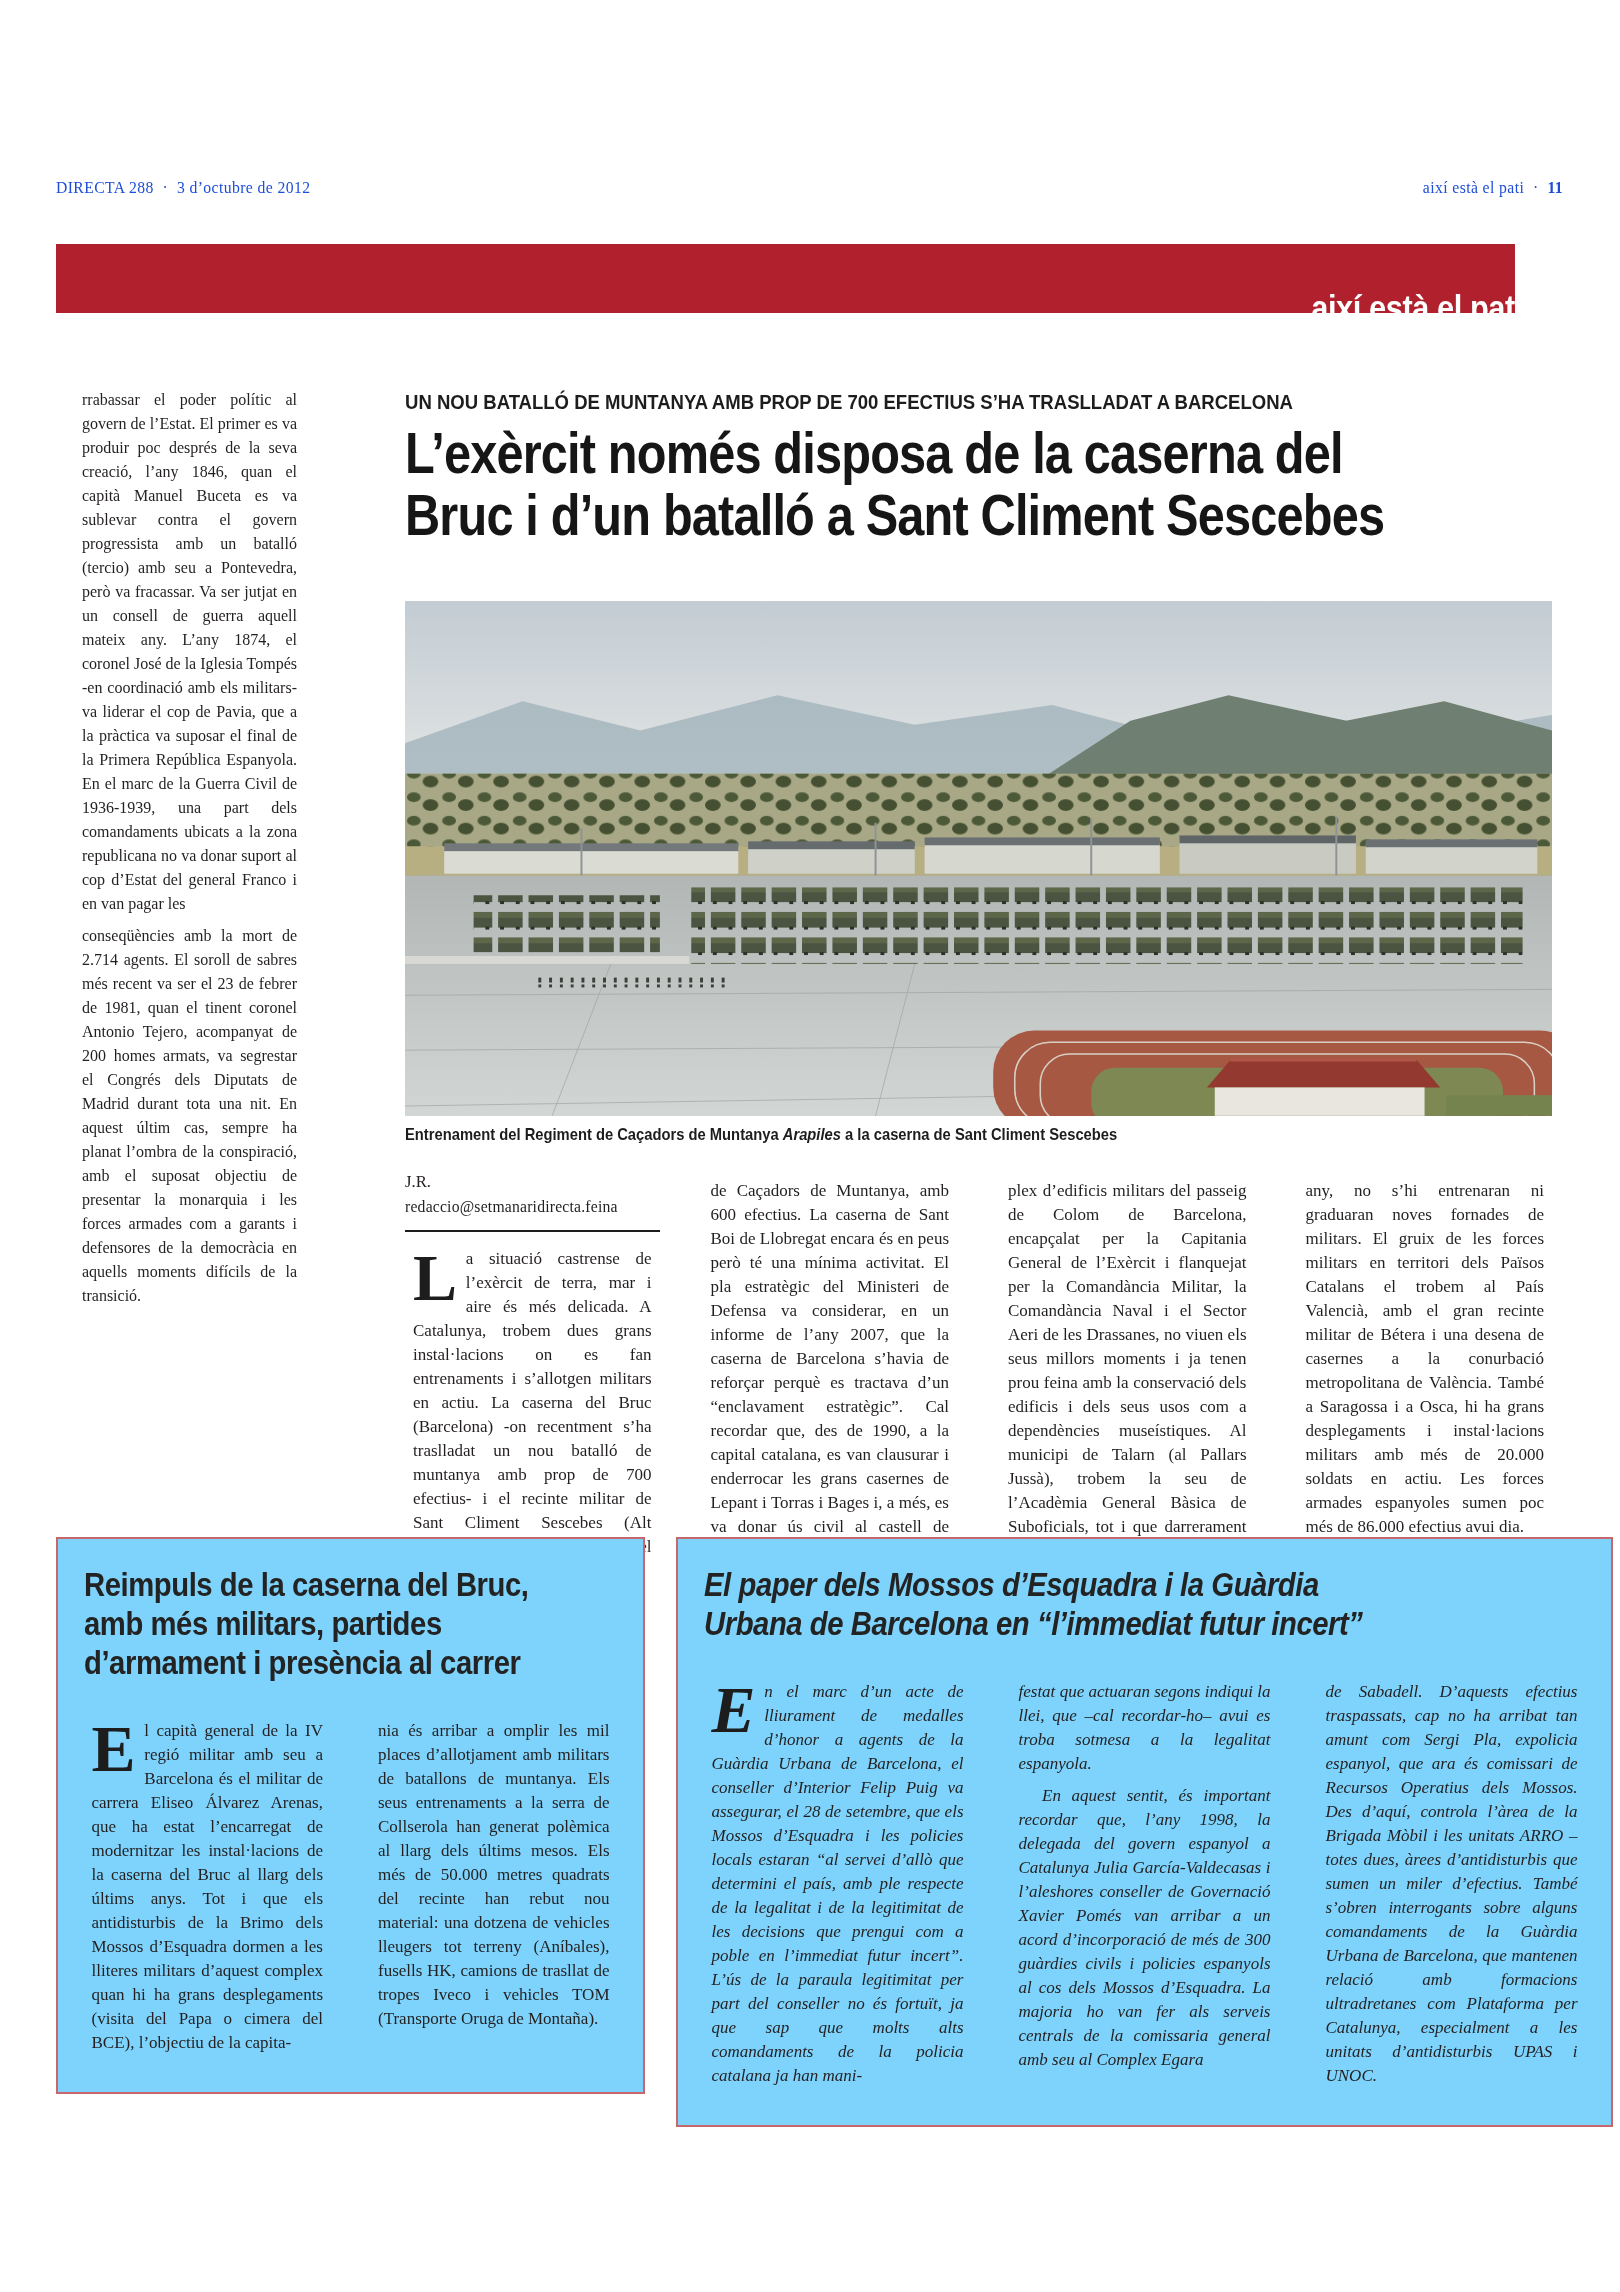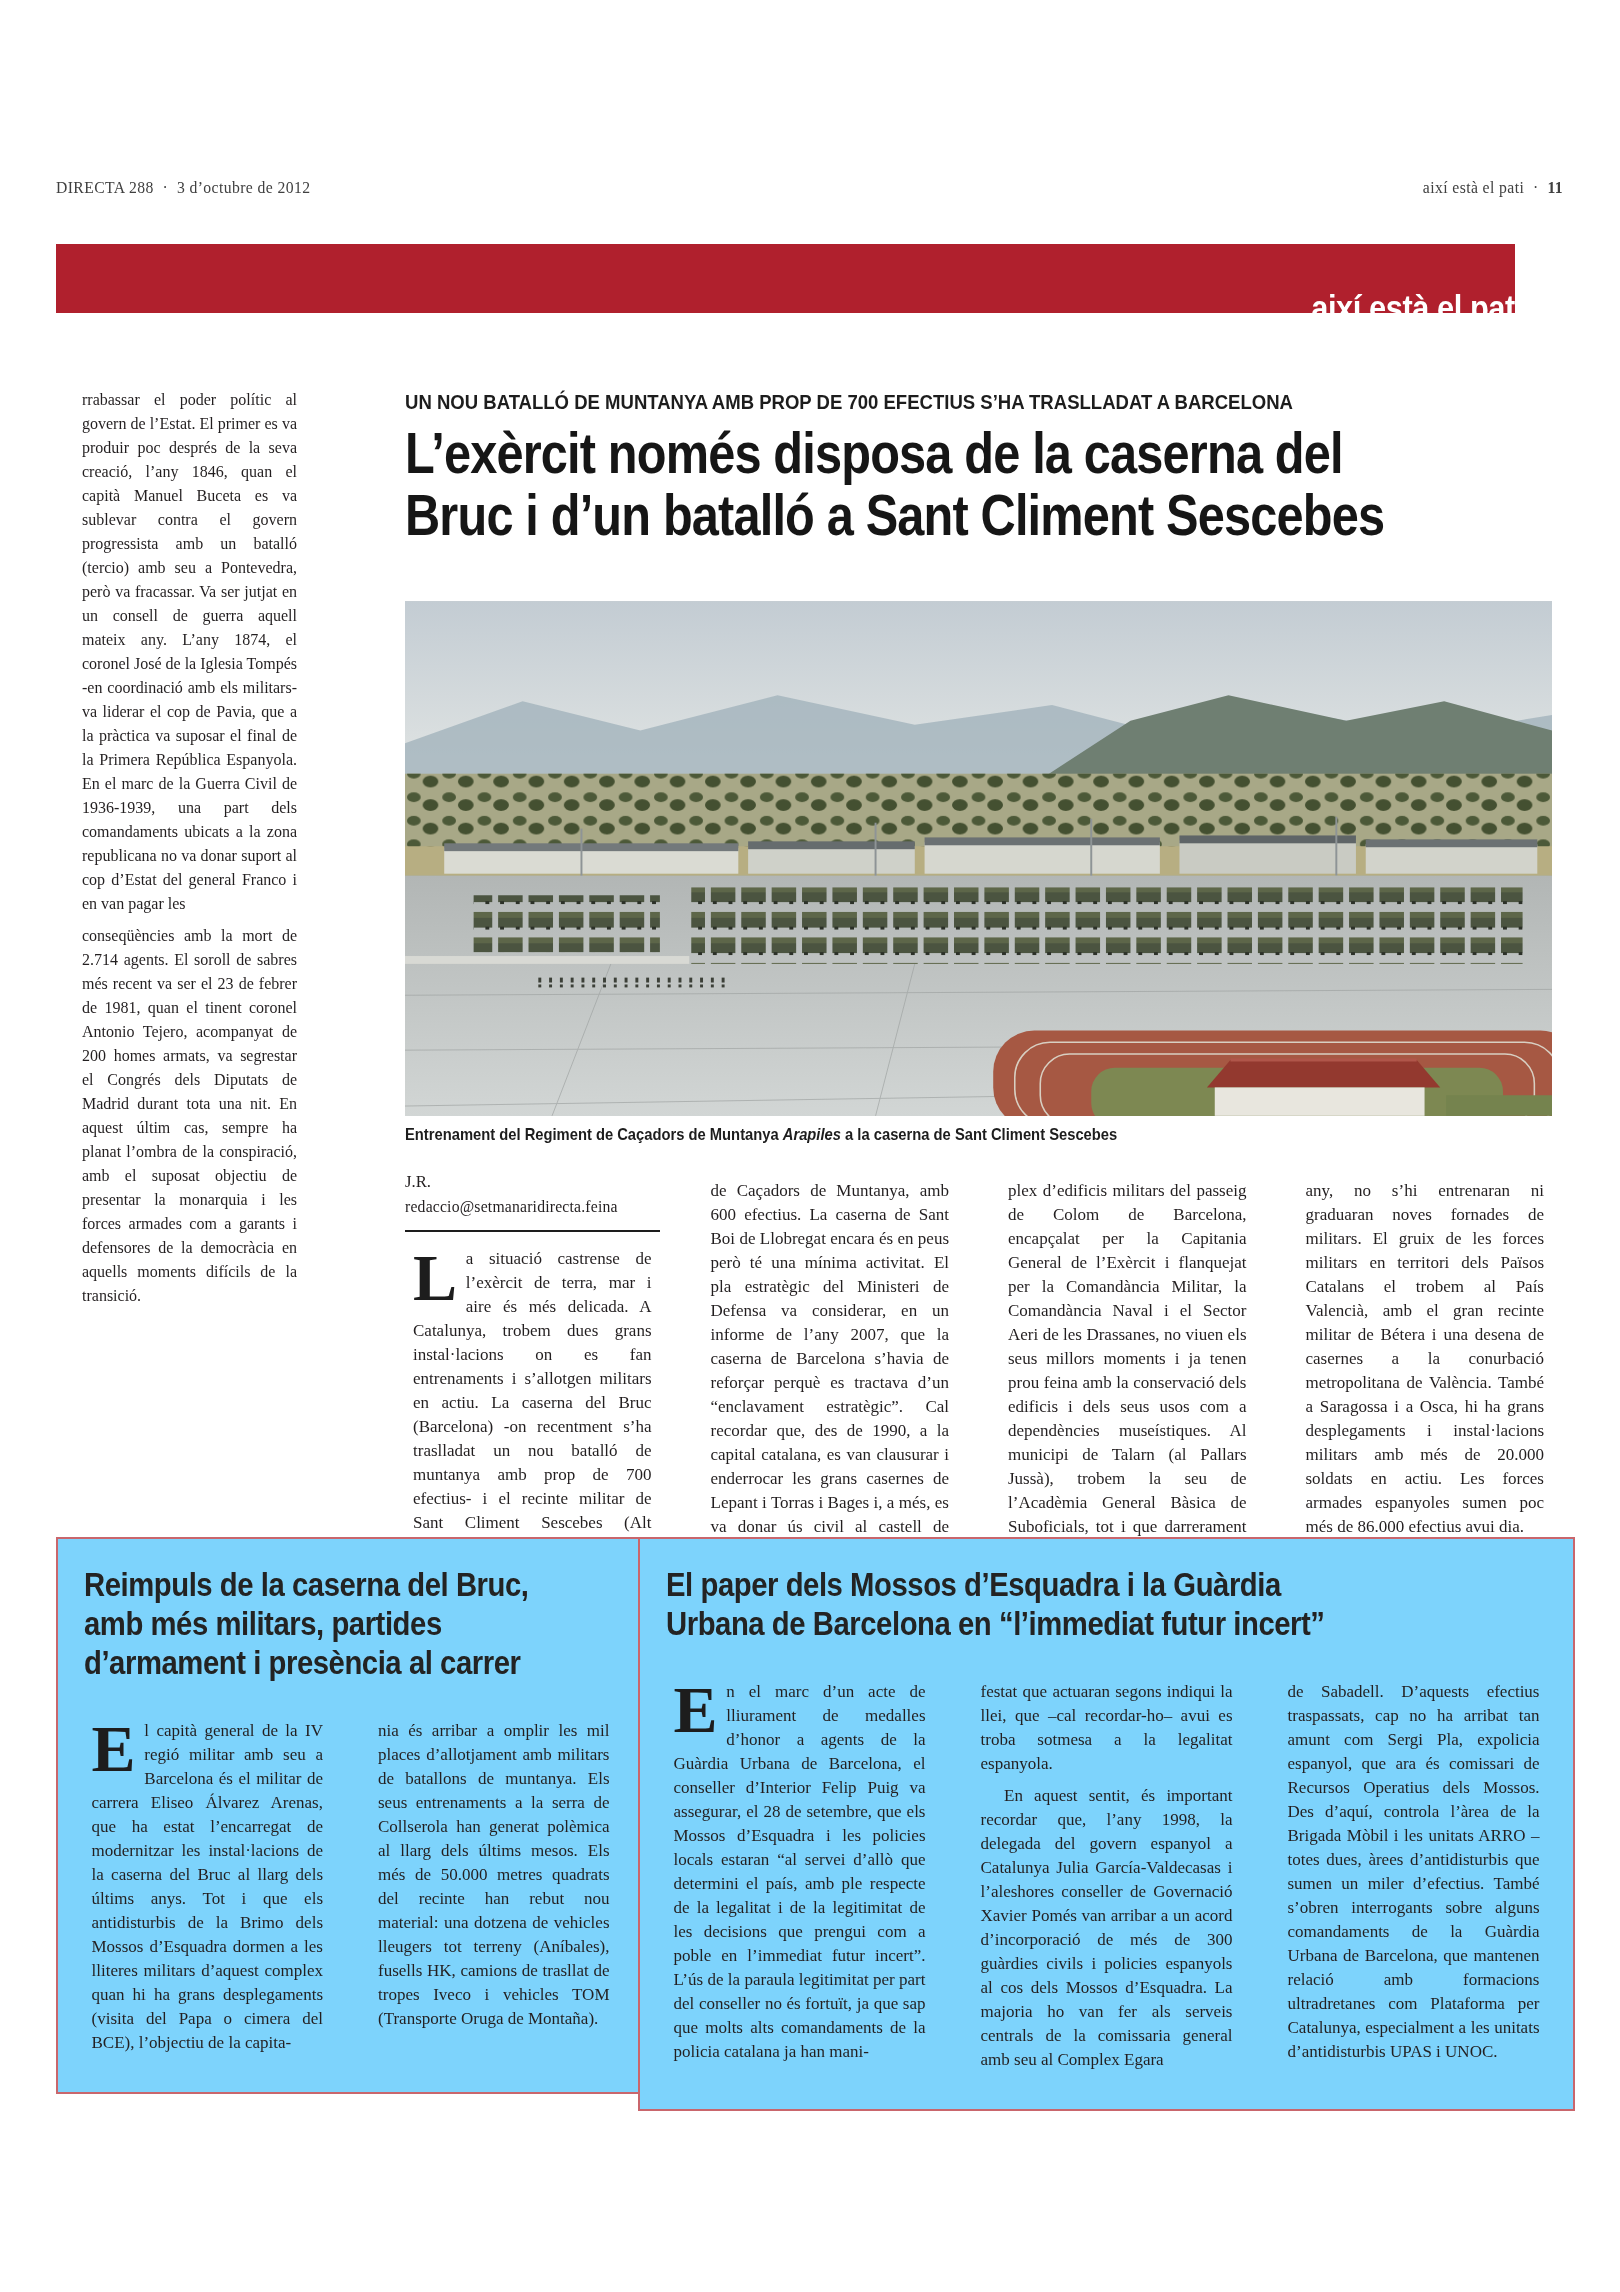--- a/index.html
+++ b/index.html
@@ -1,21 +1,21 @@
 <!DOCTYPE html>
 <html><head>
 <meta charset="utf-8">
 <style>
   html,body{margin:0;padding:0;background:#ffffff;}
   .page{position:relative;width:1620px;height:2293px;background:#fff;overflow:hidden;
         font-family:"Liberation Serif",serif;color:#231f20;}
 
   
   .topbar{position:absolute;left:56px;top:179px;width:1507px;height:21.6px;
-          font-size:15.7px;letter-spacing:0.4px;color:#404040;}
+          font-size:15.7px;letter-spacing:0.4px;color:#1d4ed8;}
   .topbar-left{position:absolute;left:0;top:0;}
   .topbar-right{position:absolute;right:0;top:0;}
   .topbar .dot{padding:0 8.8px;}
   .topbar b{font-weight:bold;}
 
   
   .banner{position:absolute;left:56px;top:244px;width:1459px;height:69px;background:#b0202d;}
   .banner-label{position:absolute;right:-7.8px;bottom:-14.7px;color:#ffffff;
                 font-family:"Liberation Sans",sans-serif;font-weight:bold;font-size:35px;
                 white-space:nowrap;display:inline-block;transform:scaleX(.88);
@@ -50,21 +50,21 @@
   .byline-email{font-size:15.7px;line-height:21.6px;letter-spacing:0.2px;margin-top:2.9px;}
   .byline-rule{border-top:2px solid #1d1d1d;margin:12.7px 0 14.7px 0;height:0;}
 
   .dropcap{float:left;font-family:"Liberation Serif",serif;font-weight:bold;font-size:66px;
            line-height:51px;padding:4.9px 8.8px 0 0;color:#1d1d1d;}
 
   
   .box{position:absolute;border:2px solid #c9666c;background:#7dd3fc;box-sizing:border-box;
        padding:25.5px 25.5px 29px 25.5px;}
   .box1{left:56px;top:1537px;width:589px;min-height:539px;}
-  .box2{left:638px;top:1537px;width:937px;min-height:539px;}
+  .box2{left:676px;top:1537px;width:937px;min-height:539px;font-style:italic;}
   .box-title{margin:0;}
   .box-title .bl{display:block;}
   .box-title .bl span{display:inline-block;white-space:nowrap;transform:scaleX(.86);
         transform-origin:left;font-family:"Liberation Sans",sans-serif;font-weight:bold;
         font-size:34px;line-height:39px;color:#232323;letter-spacing:-0.5px;}
   .box-cols{display:flex;gap:39px;margin-top:29px;}
   .box-cols .bcol{flex:1;min-width:0;}
   .indent{text-indent:23.5px;margin-top:0;}
 </style>
 </head>

